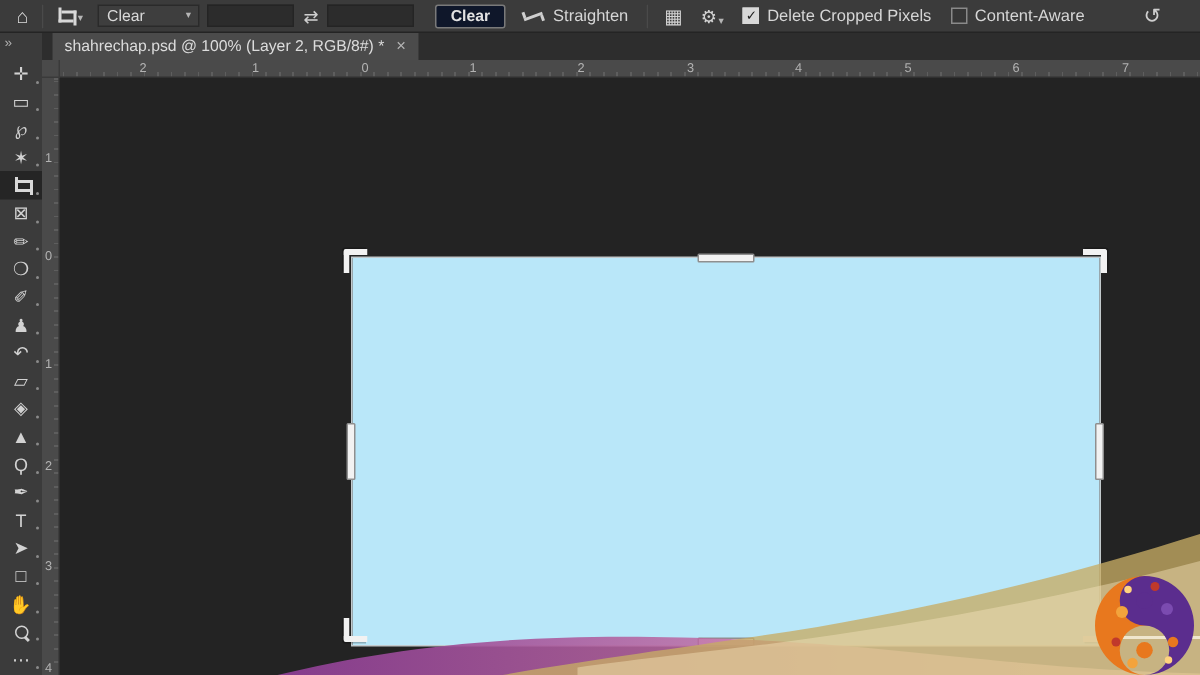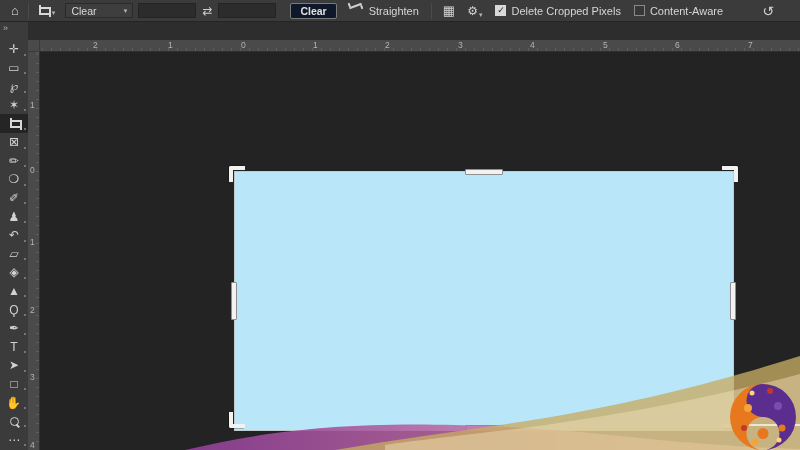--- a/index.html
+++ b/index.html
@@ -27,21 +27,21 @@
   .ob-input{
     width:58px; height:15px; background:#2c2c2c; border:1px solid #242424;
     color:#d9d9d9; font-size:10.5px; padding:0 4px; outline:none;
   }
   .ob-swap{ font-size:12px; color:#cfcfcf; margin:0 6px; }
   .ob-clear{
     height:16px; padding:0 9px; margin-left:14px;
     background:#0f172a; border:1px solid #7a7a7a; border-radius:2px;
     color:#e2e2e2; font-size:10.5px; display:flex; align-items:center;font-weight:bold;
   }
-  .ob-straighten{ display:flex; gap:7px; margin-left:12px; }
+  .ob-straighten{ display:flex; align-items:center; gap:7px; margin-left:12px; }
   .icon-straighten{ width:13px; height:2px; background:#cfcfcf; transform:rotate(-20deg); position:relative; display:inline-block; }
   .icon-straighten::before{ content:""; position:absolute; left:0; top:-4px; width:2px; height:4px; background:#cfcfcf; }
   .icon-straighten::after{ content:""; position:absolute; right:0; top:2px; width:2px; height:4px; background:#cfcfcf; }
   .ob-grid{ font-size:13px; color:#d2d2d2; margin-left:12px; }
   .ob-gear{ font-size:12px; color:#d2d2d2; margin-left:12px; display:flex; align-items:flex-end; gap:1px; }
   .ob-check{ display:flex; align-items:center; gap:5px; margin-left:13px; }
   .cbx{ width:11px; height:11px; border:1px solid #8a8a8a; background:#373737;
         display:flex; align-items:center; justify-content:center;
         font-size:9px; color:#232323; line-height:1; }
   .cbx.checked{ background:#d8d8d8; border-color:#d8d8d8; }
@@ -169,20 +169,24 @@
         <span class="mark">✓</span>
       </span>
     <span>Content-Aware</span>
   </span>
   <span class="ob-spacer"></span>
   <span class="ob-reset">↺</span>
 </div>
 
 <div class="tab-bar">
   <span class="panel-collapse">»</span>
+  <span class="doc-tab">
+    <span>shahrechap.psd @ 100% (Layer 2, RGB/8#) *</span>
+    <span class="tab-close">×</span>
+  </span>
 </div>
 
 <div class="tools-panel" id="tools-panel">
     <div class="tool">
       <span class="glyph">✛</span>
     </div>
     <div class="tool">
       <span class="glyph">▭</span>
     </div>
     <div class="tool">

